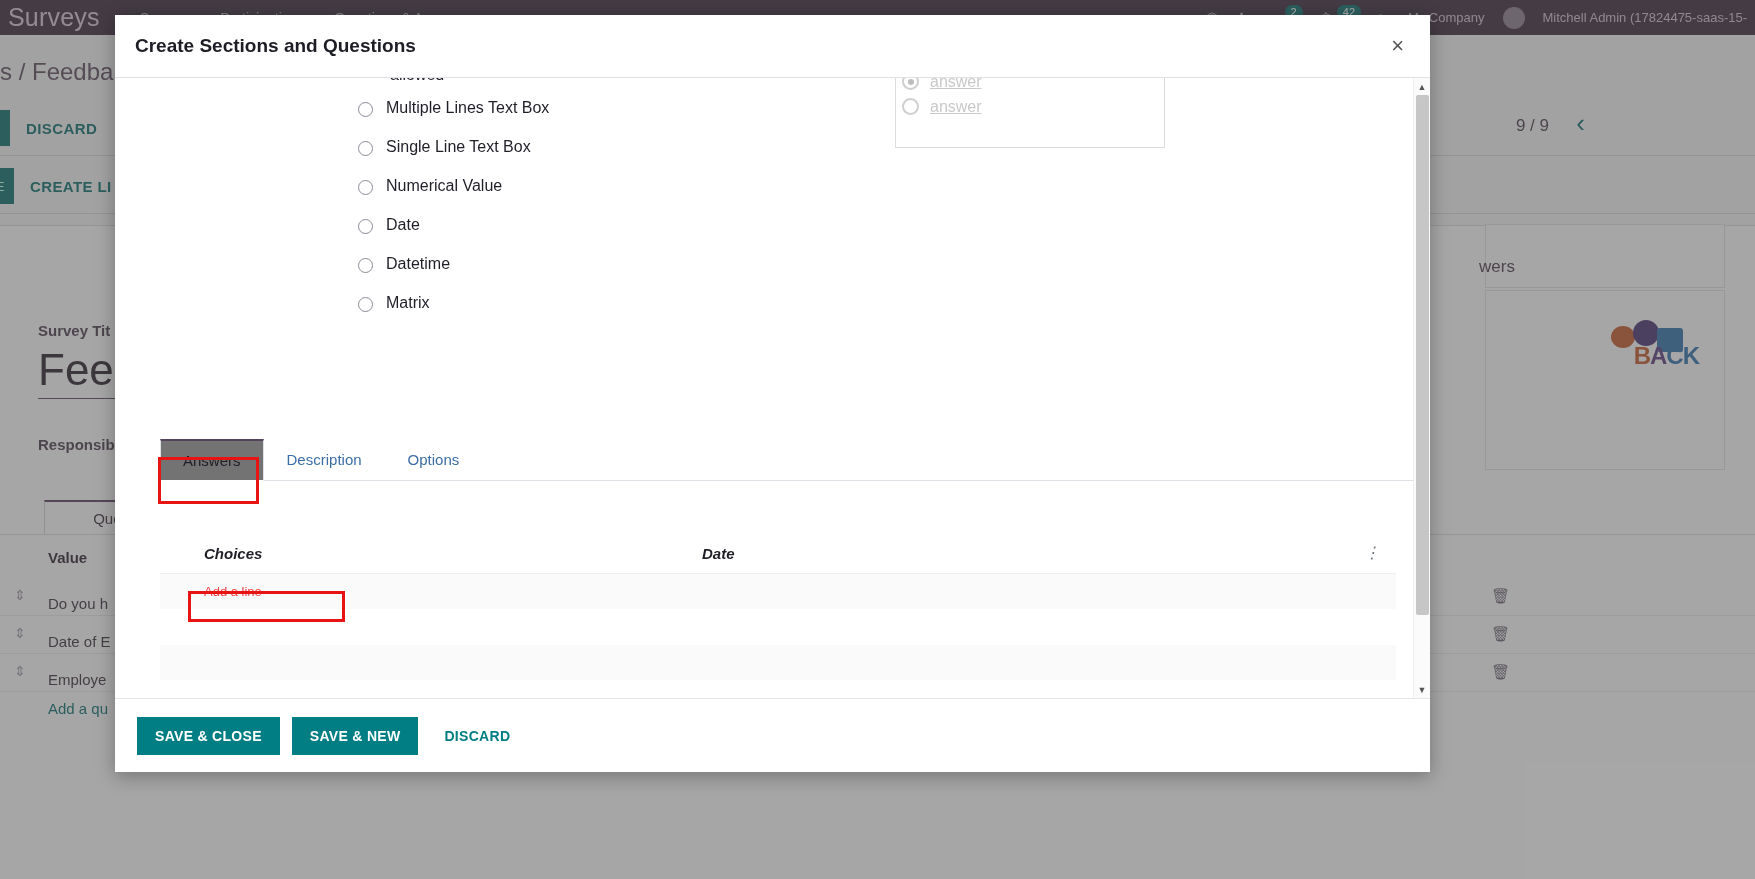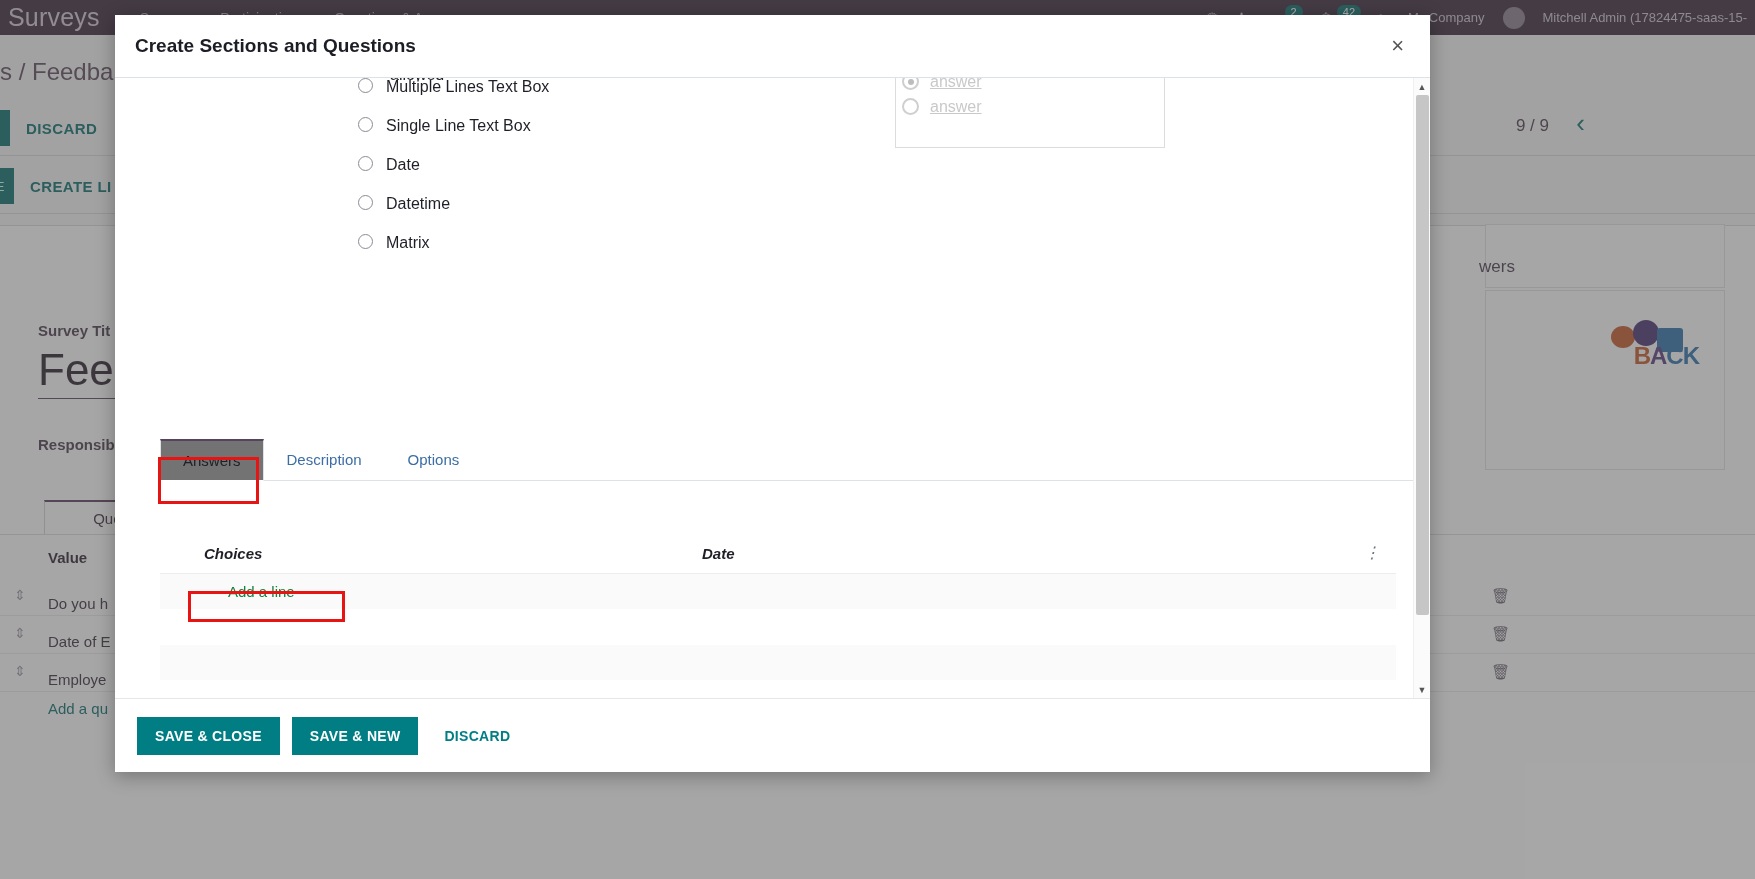--- a/index.html
+++ b/index.html
@@ -85,21 +85,21 @@
     display:flex; align-items:center; padding:0 18px 0 20px;
   }
   .modal-title { font-size:19px; font-weight:bold; color:#1d1d26; }
   .modal-close { margin-left:auto; font-size:22px; color:#555; cursor:pointer; line-height:1; padding:4px 8px; }
 
   .modal-body { flex:1 1 auto; position:relative; overflow:hidden; }
   .modal-scroll-area { position:absolute; inset:0 17px 0 0; overflow:hidden; }
 
   .radio-list { position:absolute; left:243px; top:0px; }
   .cut-text { font-size:16px; color:#1f1f28; position:absolute; left:32px; top:-12px; overflow:hidden; height:14px; }
-  .radio-row { display:flex; align-items:flex-start; height:39px; }
+  .radio-row { display:flex; align-items:flex-end; height:39px; }
   .radio-circle {
     width:15px; height:15px; border-radius:50%;
     border:1px solid #8b8b95; background:#fff; flex:0 0 15px; margin-right:13px;
   }
   .radio-label { font-size:16px; color:#1f1f28; }
 
   .preview-box {
     position:absolute; left:780px; top:-10px; width:270px; height:80px;
     border:1px solid #dcdcdc; background:#fff;
   }
@@ -112,21 +112,21 @@
   .tab { height:42px; padding:0 22px; display:flex; align-items:center; font-size:15px; color:#3b6ea5; border:1px solid transparent; }
   .tab.active { color:#1f1f28; background:#737373; border:1px solid #dee2e6; border-bottom-color:#fff; border-top:2px solid #55445c; margin-bottom:-1px; }
   .tab-hl { position:absolute; left:43px; top:379px; width:101px; height:47px; border:3px solid #e81313; pointer-events:none; }
 
   .table-wrap { position:absolute; left:45px; right:17px; top:455px; }
   .th-row { display:flex; align-items:center; height:40px; padding:0 12px;font-style:italic; }
   .th-choices { width:530px; font-size:15px; font-weight:bold; color:#1f1f28; padding-left:32px; }
   .th-image { flex:1; font-size:15px; font-weight:bold; color:#1f1f28; }
   .th-dots { width:24px; text-align:center; color:#6c757d; font-size:16px; line-height:.8; }
   .addline-row { height:36px; background:#fafafa; border-top:1px solid #ededed; display:flex; align-items:center; padding-left:44px; }
-  .addline-link { font-size:15px; color:#15803d;margin-left:24px; }
+  .addline-link { font-size:13px; color:#ef4444; }
   .addline-hl { position:absolute; left:28px; top:58px; width:157px; height:31px; border:3px solid #e81313; pointer-events:none; }
   .empty-row { height:35px; background:#fafafa; margin-top:36px; }
 
   .modal-vscroll { position:absolute; right:0; top:0; bottom:0; width:17px; background:#fbfbfb; border-left:1px solid #f0f0f0; }
   .sc-arrow { position:absolute; left:0; right:0; height:17px; display:flex; align-items:center; justify-content:center; color:#555; font-size:9px; }
   .sc-arrow.up { top:0; } .sc-arrow.down { bottom:0; }
   .sc-thumb { position:absolute; left:2px; width:13px; top:17px; height:520px; background:#c6c6c6; border-radius:2px; }
 
   .modal-footer { flex:0 0 74px; border-top:1px solid #e6e6e6; display:flex; align-items:center; padding-left:22px; gap:12px; }
   .btn {
@@ -240,20 +240,24 @@
         <div class="radio-row">
           <span class="radio-circle"></span>
           <span class="radio-label">Multiple Lines Text Box</span>
         </div>
         <div class="radio-row">
           <span class="radio-circle"></span>
           <span class="radio-label">Single Line Text Box</span>
         </div>
         <div class="radio-row">
           <span class="radio-circle"></span>
+          <span class="radio-label">Numerical Value</span>
+        </div>
+        <div class="radio-row">
+          <span class="radio-circle"></span>
           <span class="radio-label">Date</span>
         </div>
         <div class="radio-row">
           <span class="radio-circle"></span>
           <span class="radio-label">Datetime</span>
         </div>
         <div class="radio-row">
           <span class="radio-circle"></span>
           <span class="radio-label">Matrix</span>
         </div>

